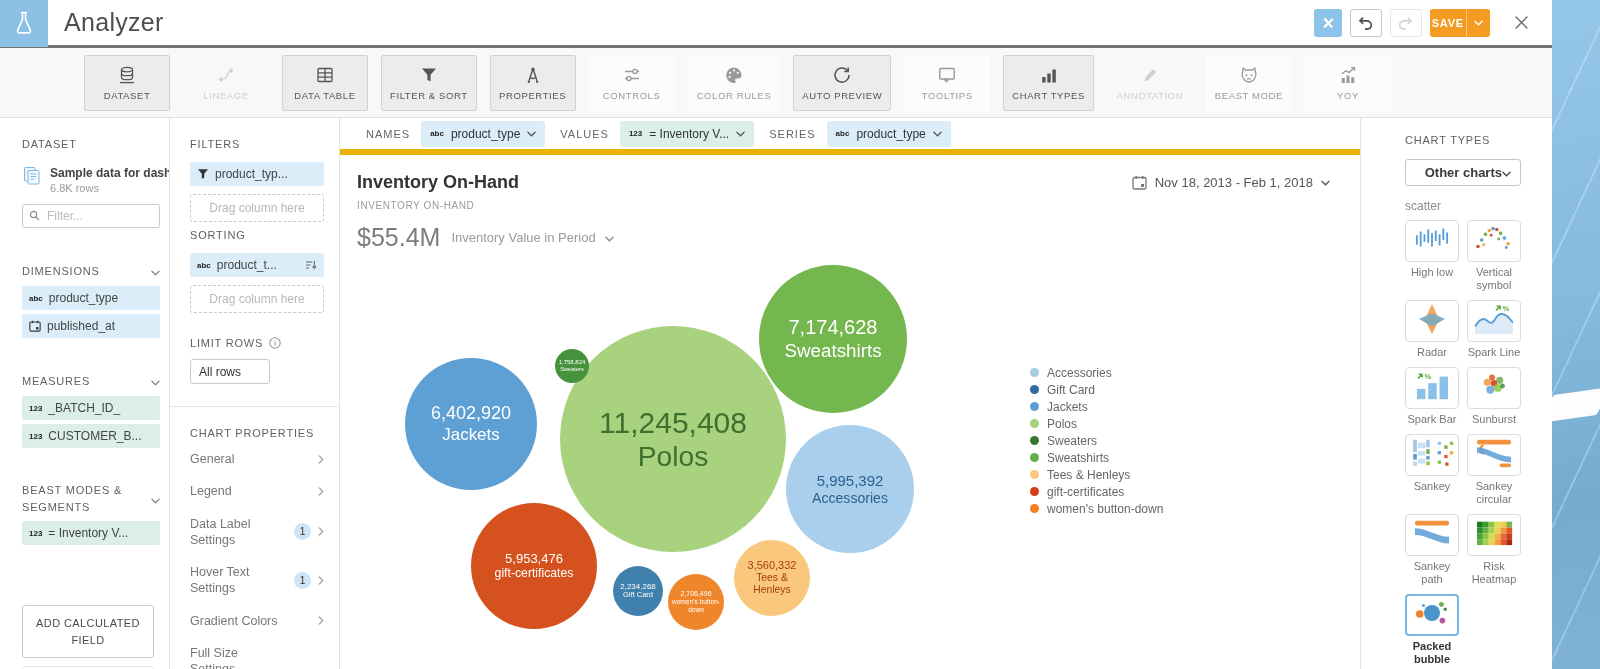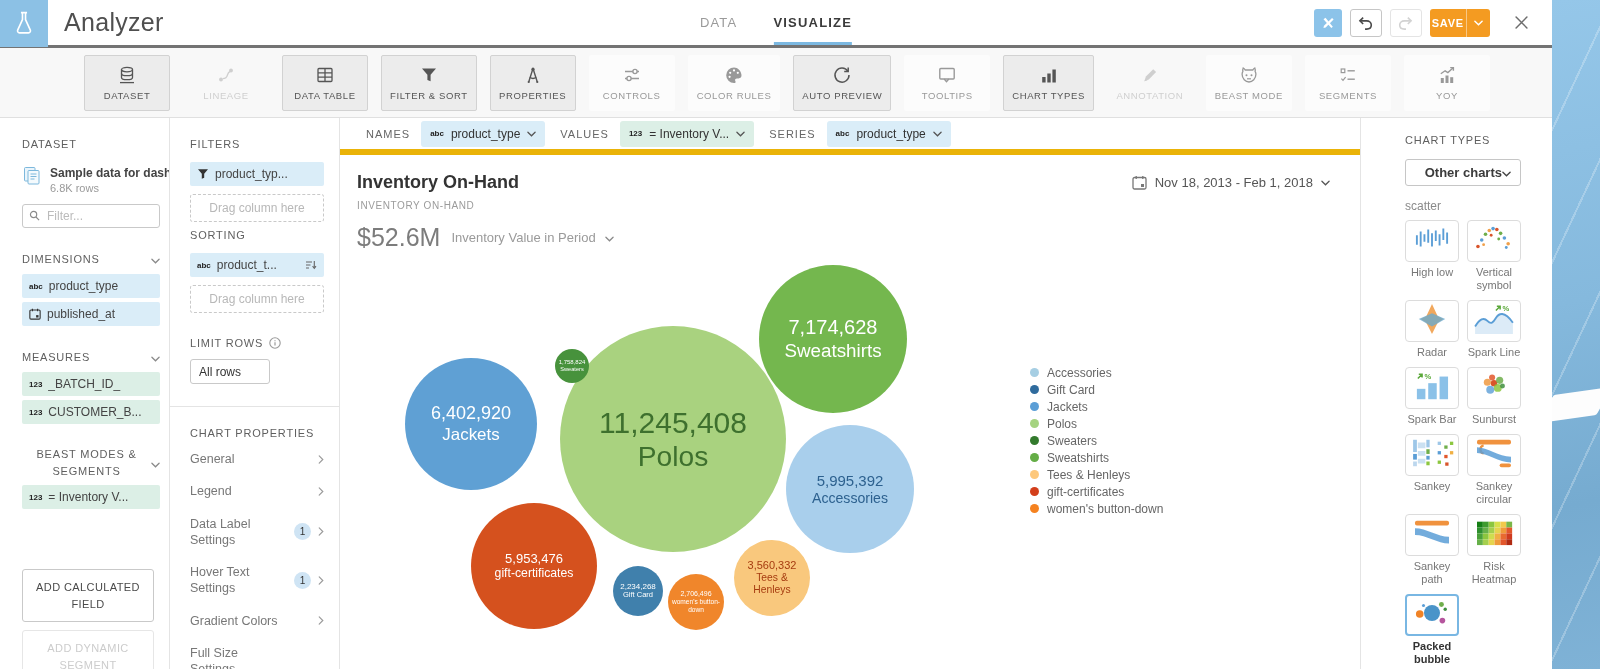--- a/index.html
+++ b/index.html
@@ -55,21 +55,21 @@
   
   .ds-panel { width:170px; flex:0 0 170px; border-right:1px solid #e4e4e4; padding:20px 8px 0 22px; overflow:hidden; }
   .ds-row { display:flex; gap:8px; margin-top:16px; align-items:flex-start; }
   .ds-row .i svg { width:20px; height:20px; }
   .ds-name { font-size:12px; font-weight:700; color:#444; white-space:nowrap; }
   .ds-rows { font-size:11px; color:#9a9a9a; margin-top:2px; }
   .search { margin-top:10px; height:24px; width:138px; border:1px solid #c9c9c9; border-radius:3px; display:flex; align-items:center; padding:0 6px; gap:5px; background:#fff; }
   .search .i svg { width:11px; height:11px; }
   .search input { border:none; outline:none; width:100%; font-family:inherit; font-size:12px; color:#444; background:transparent; }
   .search input::placeholder { color:#bbb; }
-  .sec-h { display:flex; justify-content:space-between; align-items:center; margin:22px 0 6px; width:138px; cursor:pointer;text-align:center; }
+  .sec-h { display:flex; justify-content:space-between; align-items:center; margin:34px 0 6px; width:138px; cursor:pointer; }
   .sec-h .i { color:#8a8a8a; } .sec-h .i svg { width:9px; height:6px; }
   .sec-h.wrap { line-height:1.5; }
   .chip { height:24px; width:138px; border-radius:2px; display:flex; align-items:center; gap:6px; padding:0 7px; margin-bottom:4px;
     font-size:12px; color:#444; cursor:grab; overflow:hidden; white-space:nowrap; }
   .chip.blue { background:#daedf8; }
   .chip.green { background:#dcefe6; }
   .tag { font-size:8px; font-weight:700; color:#222; flex:0 0 auto; }
   .chip .i { color:#333; display:flex; } .chip .i svg { width:12px; height:12px; }
   .chip .sort-i { margin-left:auto; color:#666; } .chip .sort-i svg { width:12px; height:10px; }
   .add-btn { width:132px; border:1px solid #c9c9c9; border-radius:3px; background:#fff; color:#4a4a4a; font-family:inherit;
@@ -139,24 +139,20 @@
 <div class="screen">
   <div class="app">
 
     <header class="topbar">
       <div class="logo">
         <svg viewBox="0 0 20 22">
             <path d="M7.2 1.5h5.6M8.6 1.5v6.4l-4.4 9.6A1.8 1.8 0 0 0 5.8 20h8.4a1.8 1.8 0 0 0 1.6-2.5l-4.4-9.6V1.5" fill="none" stroke="#fff" stroke-width="1.5" stroke-linejoin="round"></path>
           </svg>
       </div>
       <h1 class="app-title">Analyzer</h1>
-      <nav class="tabs">
-          <div class="tab ">DATA</div>
-          <div class="tab active">VISUALIZE</div>
-        </nav>
       <div class="actions">
         <button class="abtn btn-tools">
           <svg viewBox="0 0 18 18">
               <path d="M3.2 4.2l2.6-1.8 9.4 11.3-1.9 1.6z" fill="#fff"></path>
               <path d="M14.2 2.6l2 2L6 14.8l-2.8.6.6-2.8z" fill="#fff"></path>
             </svg>
         </button>
         <button class="abtn btn-undo">
           <svg viewBox="0 0 16 15">
               <path d="M5.5 1.8L2 5.2l3.5 3.4" fill="none" stroke="currentColor" stroke-width="1.7"></path>
@@ -298,31 +294,20 @@
         <div class="tbtn normal">
      <span class="i ">
             <svg viewBox="0 0 20 20">
               <path d="M4.2 3c1.4.9 2 2 2 2h7.6s.6-1.1 2-2c.8 1.9.3 3.4.3 3.4.8 1.2.8 2.9.8 2.9 0 4.4-3.4 7.7-6.9 7.7s-6.9-3.3-6.9-7.7c0 0 0-1.7.8-2.9 0 0-.5-1.5.3-3.4z" fill="none" stroke="currentColor" stroke-width="1.3"></path>
               <circle cx="7.5" cy="10.2" r="1" fill="currentColor"></circle>
               <circle cx="12.5" cy="10.2" r="1" fill="currentColor"></circle>
               <path d="M8 13.8h4" stroke="currentColor" stroke-width="1.2"></path>
             </svg>
           </span>
           <span class="tlabel">BEAST MODE</span>
-        </div>
-        <div class="tbtn normal">
-     <span class="i ">
-            <svg viewBox="0 0 20 20">
-              <rect x="3.2" y="4" width="3.6" height="3.6" fill="none" stroke="currentColor" stroke-width="1.2"></rect>
-              <path d="M9.5 5.8h7.3" stroke="currentColor" stroke-width="1.4"></path>
-              <path d="M3.4 13.7l1.6 1.6 2.6-3.2" fill="none" stroke="currentColor" stroke-width="1.2"></path>
-              <path d="M9.5 14.2h7.3" stroke="currentColor" stroke-width="1.4"></path>
-            </svg>
-          </span>
-          <span class="tlabel">SEGMENTS</span>
         </div>
         <div class="tbtn normal">
      <span class="i ">
             <svg viewBox="0 0 20 20">
               <rect x="3.8" y="13" width="3" height="5" fill="currentColor"></rect>
               <rect x="8.5" y="10.5" width="3" height="7.5" fill="currentColor"></rect>
               <rect x="13.2" y="12.2" width="3" height="5.8" fill="currentColor"></rect>
               <path d="M3.8 8.8l4.3-3 2.8 1.8 5.3-4.8" fill="none" stroke="currentColor" stroke-width="1.4"></path>
               <path d="M13.2 2.6h3.2v3.2" fill="none" stroke="currentColor" stroke-width="1.4"></path>
             </svg>
@@ -565,21 +550,21 @@
             </span>
             <span>Nov 18, 2013 - Feb 1, 2018</span>
             <span class="chev">
               <svg viewBox="0 0 10 6">
                   <path d="M1 1l4 4 4-4" fill="none" stroke="currentColor" stroke-width="1.4" stroke-linecap="round"></path>
                 </svg>
             </span>
           </div>
         </div>
         <div class="summary">
-          <span class="summary-val">$52.6M</span>
+          <span class="summary-val">$55.4M</span>
           <span class="summary-label">
             <span>Inventory Value in Period</span>
             <span class="chev">
               <svg viewBox="0 0 10 6">
                   <path d="M1 1l4 4 4-4" fill="none" stroke="currentColor" stroke-width="1.4" stroke-linecap="round"></path>
                 </svg>
             </span>
           </span>
         </div>
         <div class="canvas" id="canvas">

